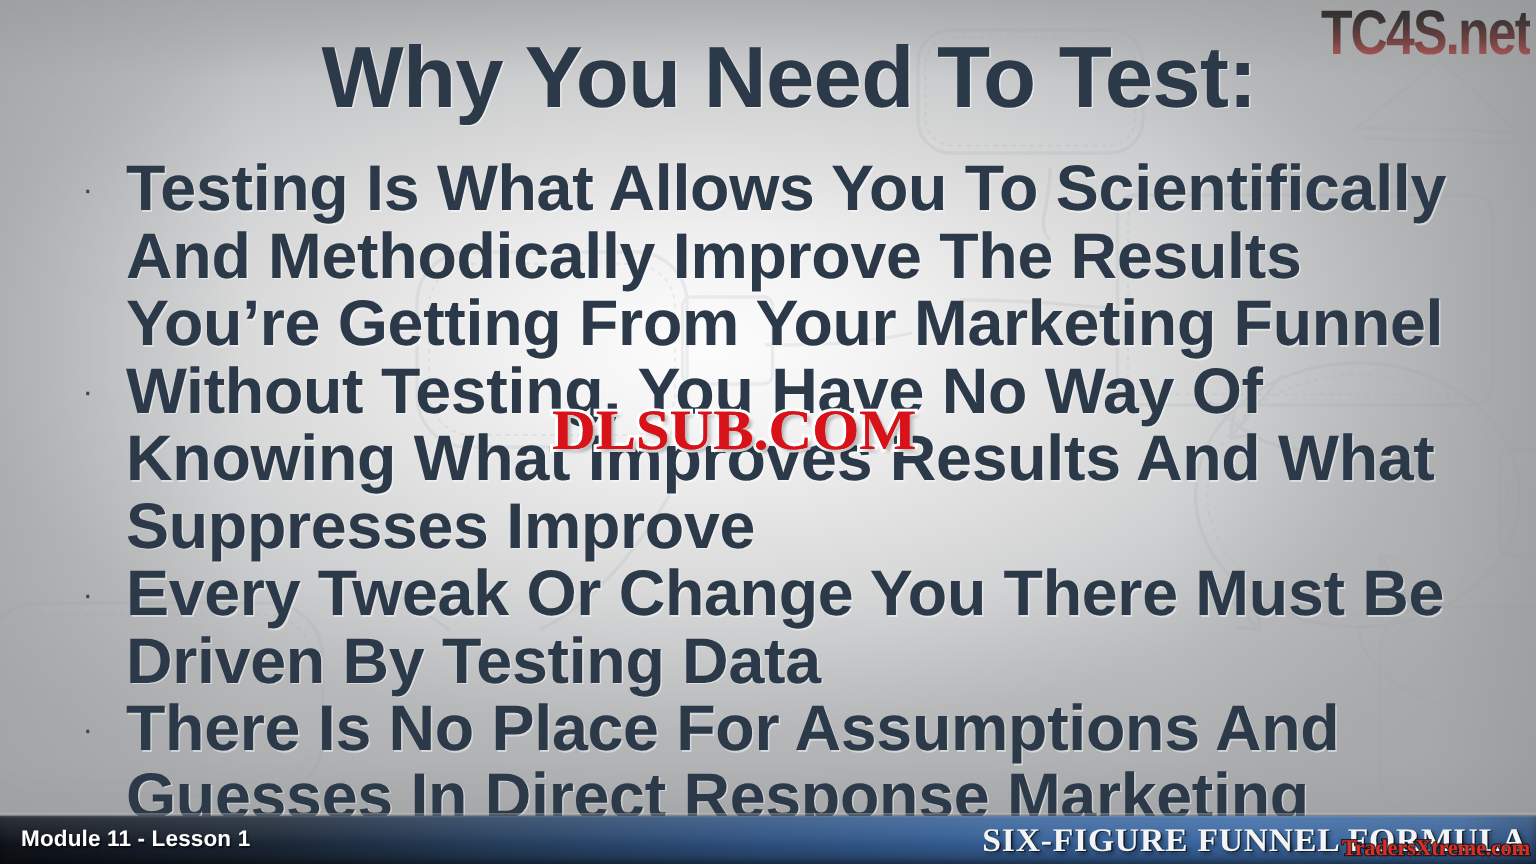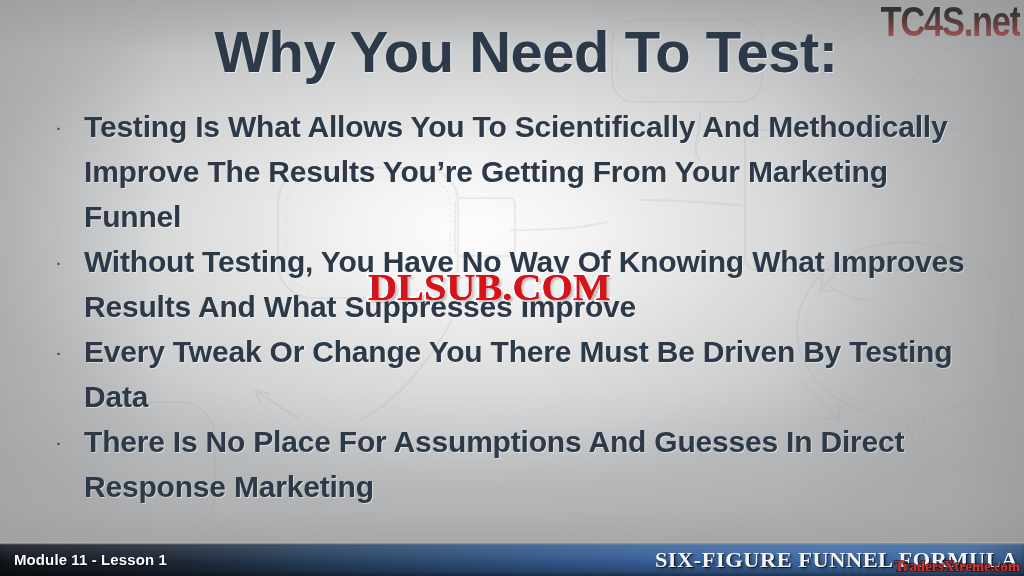--- a/index.html
+++ b/index.html
@@ -93,21 +93,21 @@
     color: #3a4757;
     font-size: 21px;
     line-height: 45px;
     text-align: left;
     padding-left: 9px;
     box-sizing: border-box;
     user-select: none;
   }
   .bullet-text {
     flex: 1 1 auto;
-    font-size: 30px;
+    font-size: 43px;
     font-weight: bold;
     line-height: 45px;
     color: #2b3949;
     letter-spacing: -0.2px;
     text-shadow: 1px 1px 0 rgba(255,255,255,0.45);
   }
 
   
   .tc4s {
     position: absolute;

